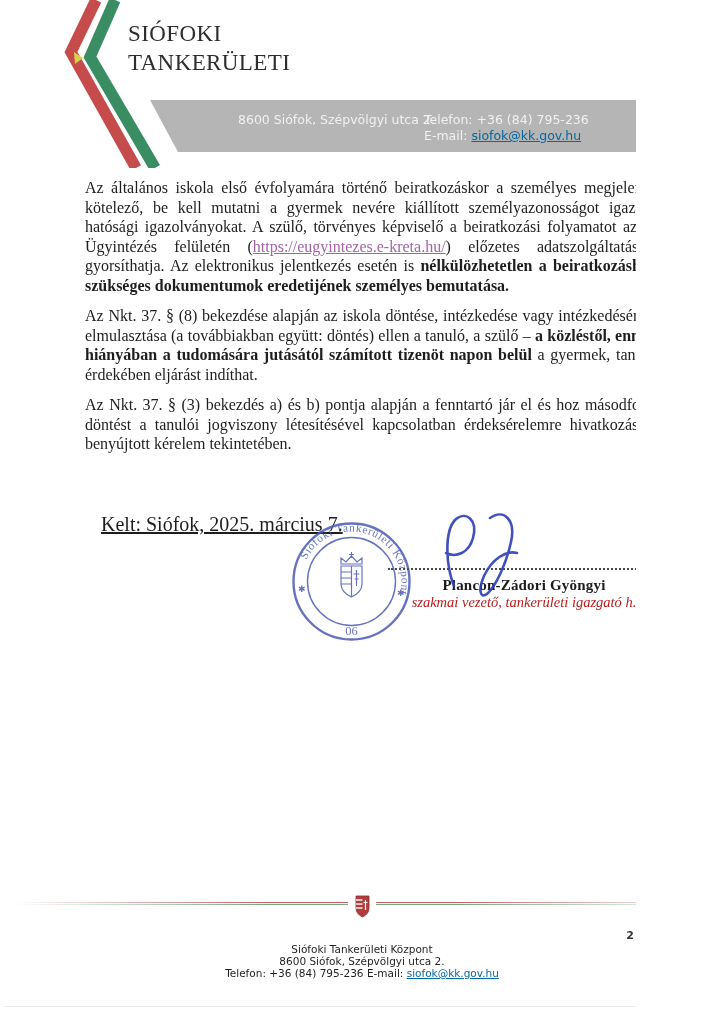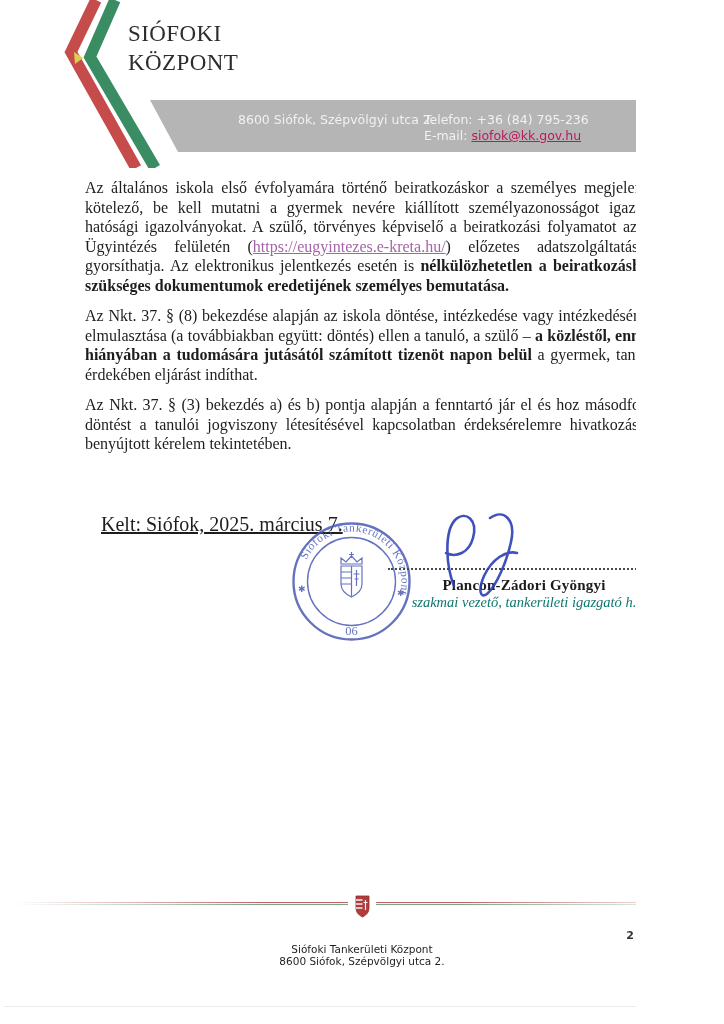--- a/index.html
+++ b/index.html
@@ -9,38 +9,38 @@
   
   .logo-svg{position:absolute;left:0;top:0;}
   .logo-text{position:absolute;left:128px;top:20px;font-family:"Liberation Serif",serif;
              font-size:23px;line-height:28.5px;letter-spacing:.4px;color:#2d2d2d;}
   .infobar{position:absolute;left:150px;top:100px;width:505px;height:52px;background:#b5b5b5;
            clip-path:polygon(0 0,100% 0,100% 100%,28px 100%);}
   .bar-text{position:absolute;font-family:"DejaVu Sans","Liberation Sans",sans-serif;
             font-size:12.5px;line-height:16px;color:#f1f1f1;}
   .bar-address{left:238px;top:112px;}
   .bar-contact{left:424px;top:112px;}
-  .bar-link{color:#be185d;text-decoration:underline;cursor:pointer;}
+  .bar-link{color:#0369a1;text-decoration:underline;cursor:pointer;}
 
   
   .body-text{position:absolute;left:85px;top:178px;width:571px;
              font-size:16px;line-height:19.5px;text-align:justify;}
   .body-text p{margin:0 0 11px 0;}
   .body-text p:last-child{margin-bottom:0;}
   .link-purple{color:#a564a8;text-decoration:underline;cursor:pointer;}
   .date-line{position:absolute;left:101px;top:513px;font-size:20px;text-decoration:underline;}
 
   
   .stamp{position:absolute;left:288px;top:518px;}
   .sig-scribble{position:absolute;left:420px;top:506px;z-index:3;pointer-events:none;}
   .dotted-line{position:absolute;left:388px;top:568px;width:272px;height:0;
                border-bottom:2px dotted #4a4a4a;}
   .sig-text{position:absolute;left:378px;top:577px;width:292px;text-align:center;}
   .sig-name{font-weight:bold;font-size:15px;letter-spacing:.2px;color:#1b1b1b;}
-  .sig-role{font-style:italic;font-size:14.5px;line-height:17px;color:#0f766e;}
+  .sig-role{font-style:italic;font-size:14.5px;line-height:17px;color:#b91c1c;}
 
   
   .divider-line{position:absolute;top:902px;width:334px;height:3px;
     background:linear-gradient(to bottom,#c06262 0 1px,#f8f6f4 1px 1.8px,#78a78c 1.8px 3px);}
   .divider-left{left:14px;}
   .divider-right{left:376px;}
   .divider-left::after,.divider-right::after{content:"";position:absolute;inset:0;}
   .divider-left::after{background:linear-gradient(to right,#ffffff,rgba(255,255,255,0) 75%);}
   .divider-right::after{background:linear-gradient(to left,#ffffff,rgba(255,255,255,0) 75%);}
   .divider-crest{position:absolute;left:354px;top:894px;}
@@ -58,21 +58,21 @@
 <div class="page">
 
   <svg class="logo-svg" width="724" height="168" viewBox="0 0 724 168">
     <path d="M 96 0 L 71 52 L 136 168" fill="none" stroke="#c64b4b" stroke-width="11.5" stroke-linejoin="miter"></path>
     <path d="M 115 0 L 90 57 L 155 168" fill="none" stroke="#3a8d63" stroke-width="11.5" stroke-linejoin="miter"></path>
     <polygon points="74,52 83,58 75,64" fill="#ddcf4e"></polygon>
   </svg>
 
   <div class="logo-text">
     <div>SIÓFOKI</div>
-    <div>KÖZPONT</div>
+    <div>TANKERÜLETI</div>
   </div>
 
   <div class="infobar"></div>
   <div class="bar-text bar-address">8600 Siófok, Szépvölgyi utca 2.</div>
   <div class="bar-text bar-contact">
     <div>Telefon: +36 (84) 795-236</div>
     <div>
       <span>E-mail:</span>
       <a class="bar-link">siofok@kk.gov.hu</a>
     </div>
@@ -130,16 +130,21 @@
     <path d="M 2 2 H 15 V 14 Q 15 20 8.5 23 Q 2 20 2 14 Z" fill="#b23b3b" stroke="#8e2f2f" stroke-width="0.8"></path>
     <path d="M 2 6 H 8.5 M 2 10 H 8.5 M 2 14 H 8.5" stroke="#f2f2f2" stroke-width="1.4"></path>
     <path d="M 11.5 6 v 10 M 9.5 8.5 h 4" stroke="#f2f2f2" stroke-width="1.2" fill="none"></path>
   </svg>
 
   <div class="page-number">2</div>
 
   <div class="footer-text">
     <div>Siófoki Tankerületi Központ</div>
     <div>8600 Siófok, Szépvölgyi utca 2.</div>
+    <div>
+      <span>Telefon: +36 (84) 795-236</span>
+      <span>E-mail:</span>
+      <a class="bar-link">siofok@kk.gov.hu</a>
+    </div>
   </div>
 
   <div class="bottom-shadow"></div>
 </div>
 
 </body></html>

